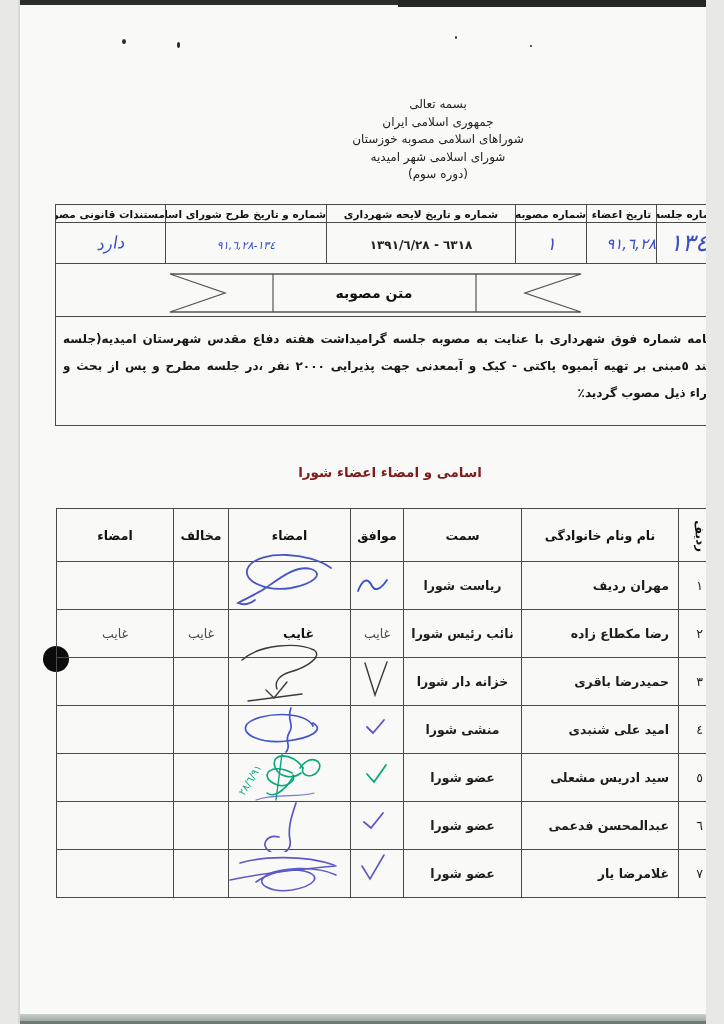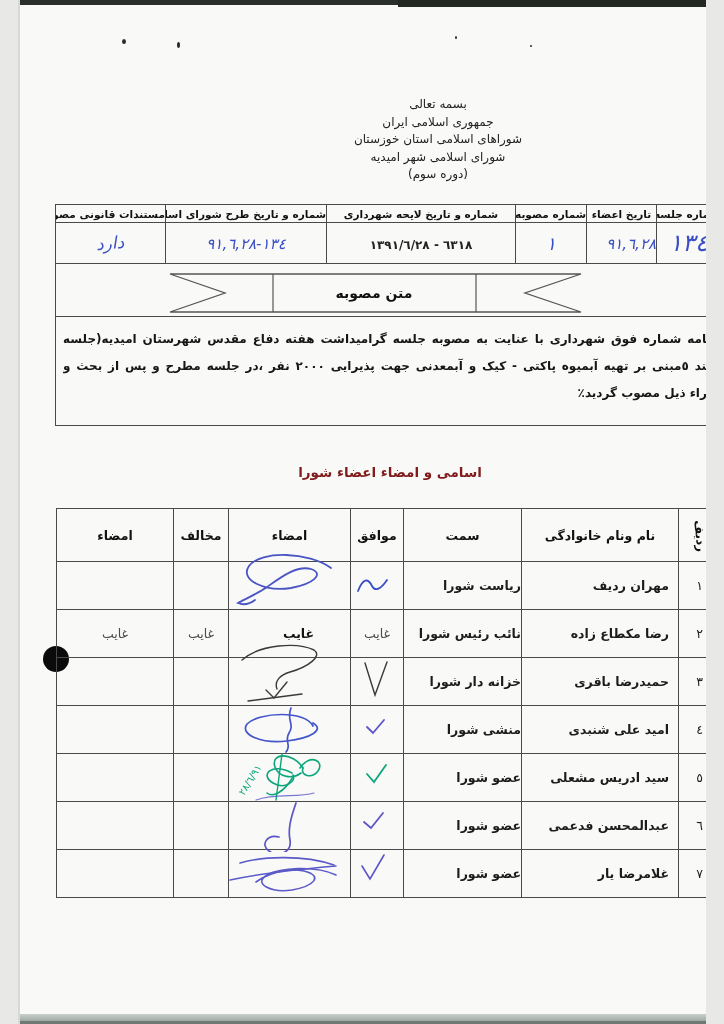--- a/index.html
+++ b/index.html
@@ -27,42 +27,42 @@
   table{border-collapse:collapse;table-layout:fixed;position:absolute;direction:rtl;}
   td,th{border:1px solid #4a4a4a;overflow:hidden;padding:0;vertical-align:middle;}
   .info-table{left:37px;top:204px;width:665px;}
   .info-table th{font-size:10.5px;font-weight:bold;height:17px;white-space:nowrap;color:#111;}
   .info-table td{height:40px;text-align:center;}
   .hw{color:#3a4ec5;font-style:italic;letter-spacing:1px;}
   .v-session-no{font-size:24px;}
   .v-session-date{font-size:15px;margin-left:31px;}
   .v-res-no{font-size:18px;}
   .v-bill{font-size:12px;font-weight:bold;color:#222;font-style:normal;}
-  .v-plan{font-size:15px;}
+  .v-plan{font-size:11px;}
   .v-doc{font-size:17px;display:inline-block;transform:rotate(-5deg);}
   
   .res-box{position:absolute;left:37px;top:262px;width:664px;height:163px;
     border-left:1px solid #4a4a4a;border-right:1px solid #4a4a4a;border-bottom:1px solid #4a4a4a;}
   .res-divider{position:absolute;left:37px;top:316px;width:665px;height:1px;background:#4a4a4a;}
   .banner{position:absolute;left:140px;top:270px;}
   .res-text{position:absolute;left:45px;top:326px;width:648px;direction:rtl;
     font-size:12px;font-weight:bold;color:#161616;}
   .res-line{height:27px;line-height:27px;white-space:nowrap;}
   .just{text-align:justify;text-align-last:justify;white-space:normal;overflow:hidden;}
   .last{text-align:right;}
   
   .members-title{position:absolute;left:102px;top:464px;width:540px;text-align:center;
     font-size:13.5px;font-weight:bold;color:#7f1d1d;direction:rtl;}
   .members-table{left:38px;top:508px;width:664px;}
   .members-table th{font-size:12.5px;font-weight:bold;height:52px;color:#111;}
   .members-table td{height:47px;font-size:12.5px;}
   .rot{display:inline-block;transform:rotate(85deg);font-size:12px;}
   .cell-no{text-align:center;font-size:13px;}
   .cell-name{text-align:right;padding-right:9px;font-weight:bold;font-size:13px;}
-  .cell-pos{text-align:right;font-weight:bold;}
+  .cell-pos{text-align:center;font-weight:bold;}
   .cell-absent{text-align:center;font-size:10.5px;color:#4a4a4a;}
   .absent-bold{font-size:13px;font-weight:bold;color:#111;text-align:center;padding-left:18px;}
   
   .ov{position:absolute;}
   svg{display:block;}
 </style>
 </head>
 <body>
 
 <div class="page">
@@ -76,21 +76,21 @@
   <div class="speck" style="left:104px;top:39px;width:4px;height:5px;"></div>
   <div class="speck" style="left:159px;top:42px;width:3px;height:6px;"></div>
   <div class="speck" style="left:437px;top:36px;width:2px;height:3px;"></div>
   <div class="speck" style="left:512px;top:45px;width:2px;height:2px;"></div>
   <div class="punch punch-left"></div>
   <div class="punch punch-right"></div>
 
   <div class="letterhead">
     <div>بسمه تعالی</div>
     <div>جمهوری اسلامی ایران</div>
-    <div>شوراهای اسلامی استان خوزستان</div>
+    <div>شوراهای اسلامی مصوبه خوزستان</div>
     <div>شورای اسلامی شهر امیدیه</div>
     <div>(دوره سوم)</div>
   </div>
 
   <table class="info-table">
     <colgroup>
       <col style="width:64px">
         <col style="width:70px">
         <col style="width:71px">
       <col style="width:189px">

